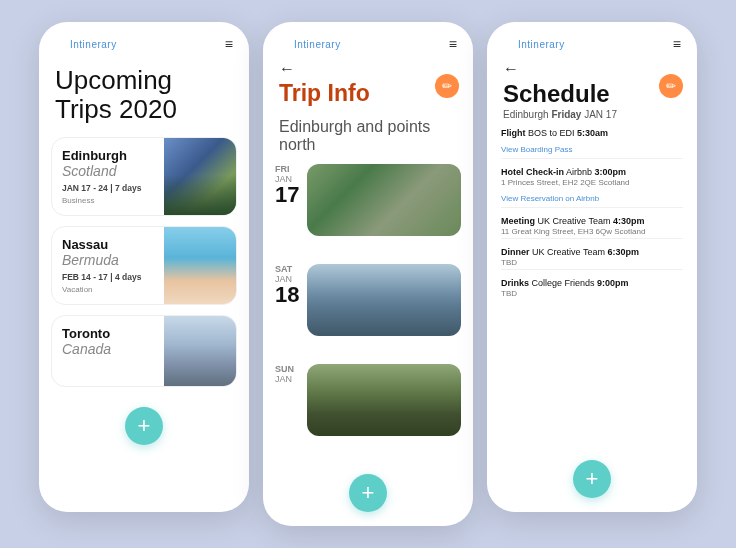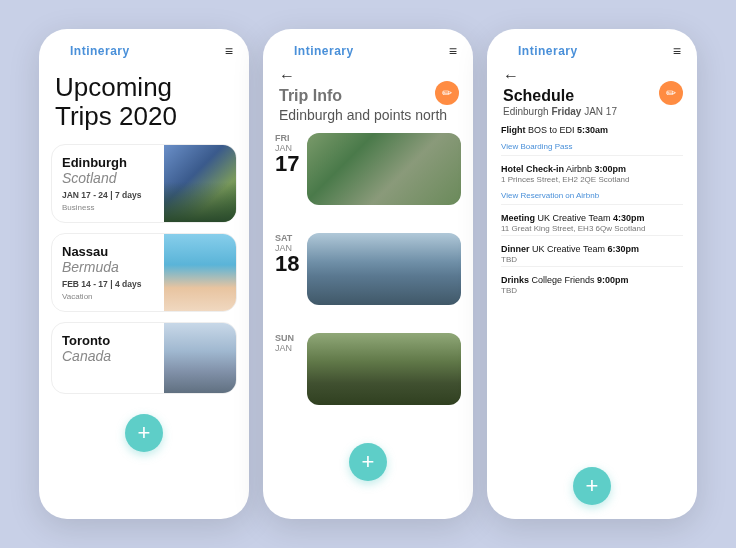--- a/index.html
+++ b/index.html
@@ -32,22 +32,22 @@
       padding-bottom: 0;
     }
     
     .screen1 .header-bar {
       display: flex;
       justify-content: space-between;
       align-items: center;
       padding: 14px 16px 6px;
     }
     .logo-text {
-      font-size: 12px;
-      font-weight: 700;
+      font-size: 10px;
+      font-weight: 400;
       color: #4a90d9;
       letter-spacing: 0.5px;
       padding-left: 15px;
     }
     .menu-icon {
       font-size: 14px;
       color: #333;
     }
     .screen1 .title-section {
       padding: 8px 16px 14px;
@@ -144,28 +144,28 @@
     }
     .back-arrow {
       font-size: 16px;
       color: #333;
       cursor: pointer;
     }
     .screen2 .title-section {
       padding: 4px 16px 10px;
     }
     .screen2 .title-section h1 {
+      font-size: 23px;
+      font-weight: 900;
+      color: #c2410c;
+    }
+    .screen2 .subtitle {
       font-size: 16px;
-      font-weight: 900;
-      color: #737373;
-    }
-    .screen2 .subtitle {
-      font-size: 14px;
       color: #555;
-      margin-top: 2px;
+      margin-top: 11px;
     }
     .schedule-item {
       display: flex;
       align-items: flex-start;
       margin: 0 12px 28px;
     }
     .date-block {
       text-align: left;
       min-width: 32px;
     }
@@ -204,21 +204,21 @@
     .screen3 .header-bar {
       display: flex;
       justify-content: space-between;
       align-items: center;
       padding: 14px 16px 4px;
     }
     .screen3 .title-section {
       padding: 4px 16px 8px;
     }
     .screen3 .title-section h1 {
-      font-size: 16px;
+      font-size: 24px;
       font-weight: 900;
       color: #111;
     }
     .screen3 .subtitle {
       font-size: 10px;
       color: #555;
       margin-top: 1px;
     }
     .screen3 .subtitle strong {
       font-weight: 700;

